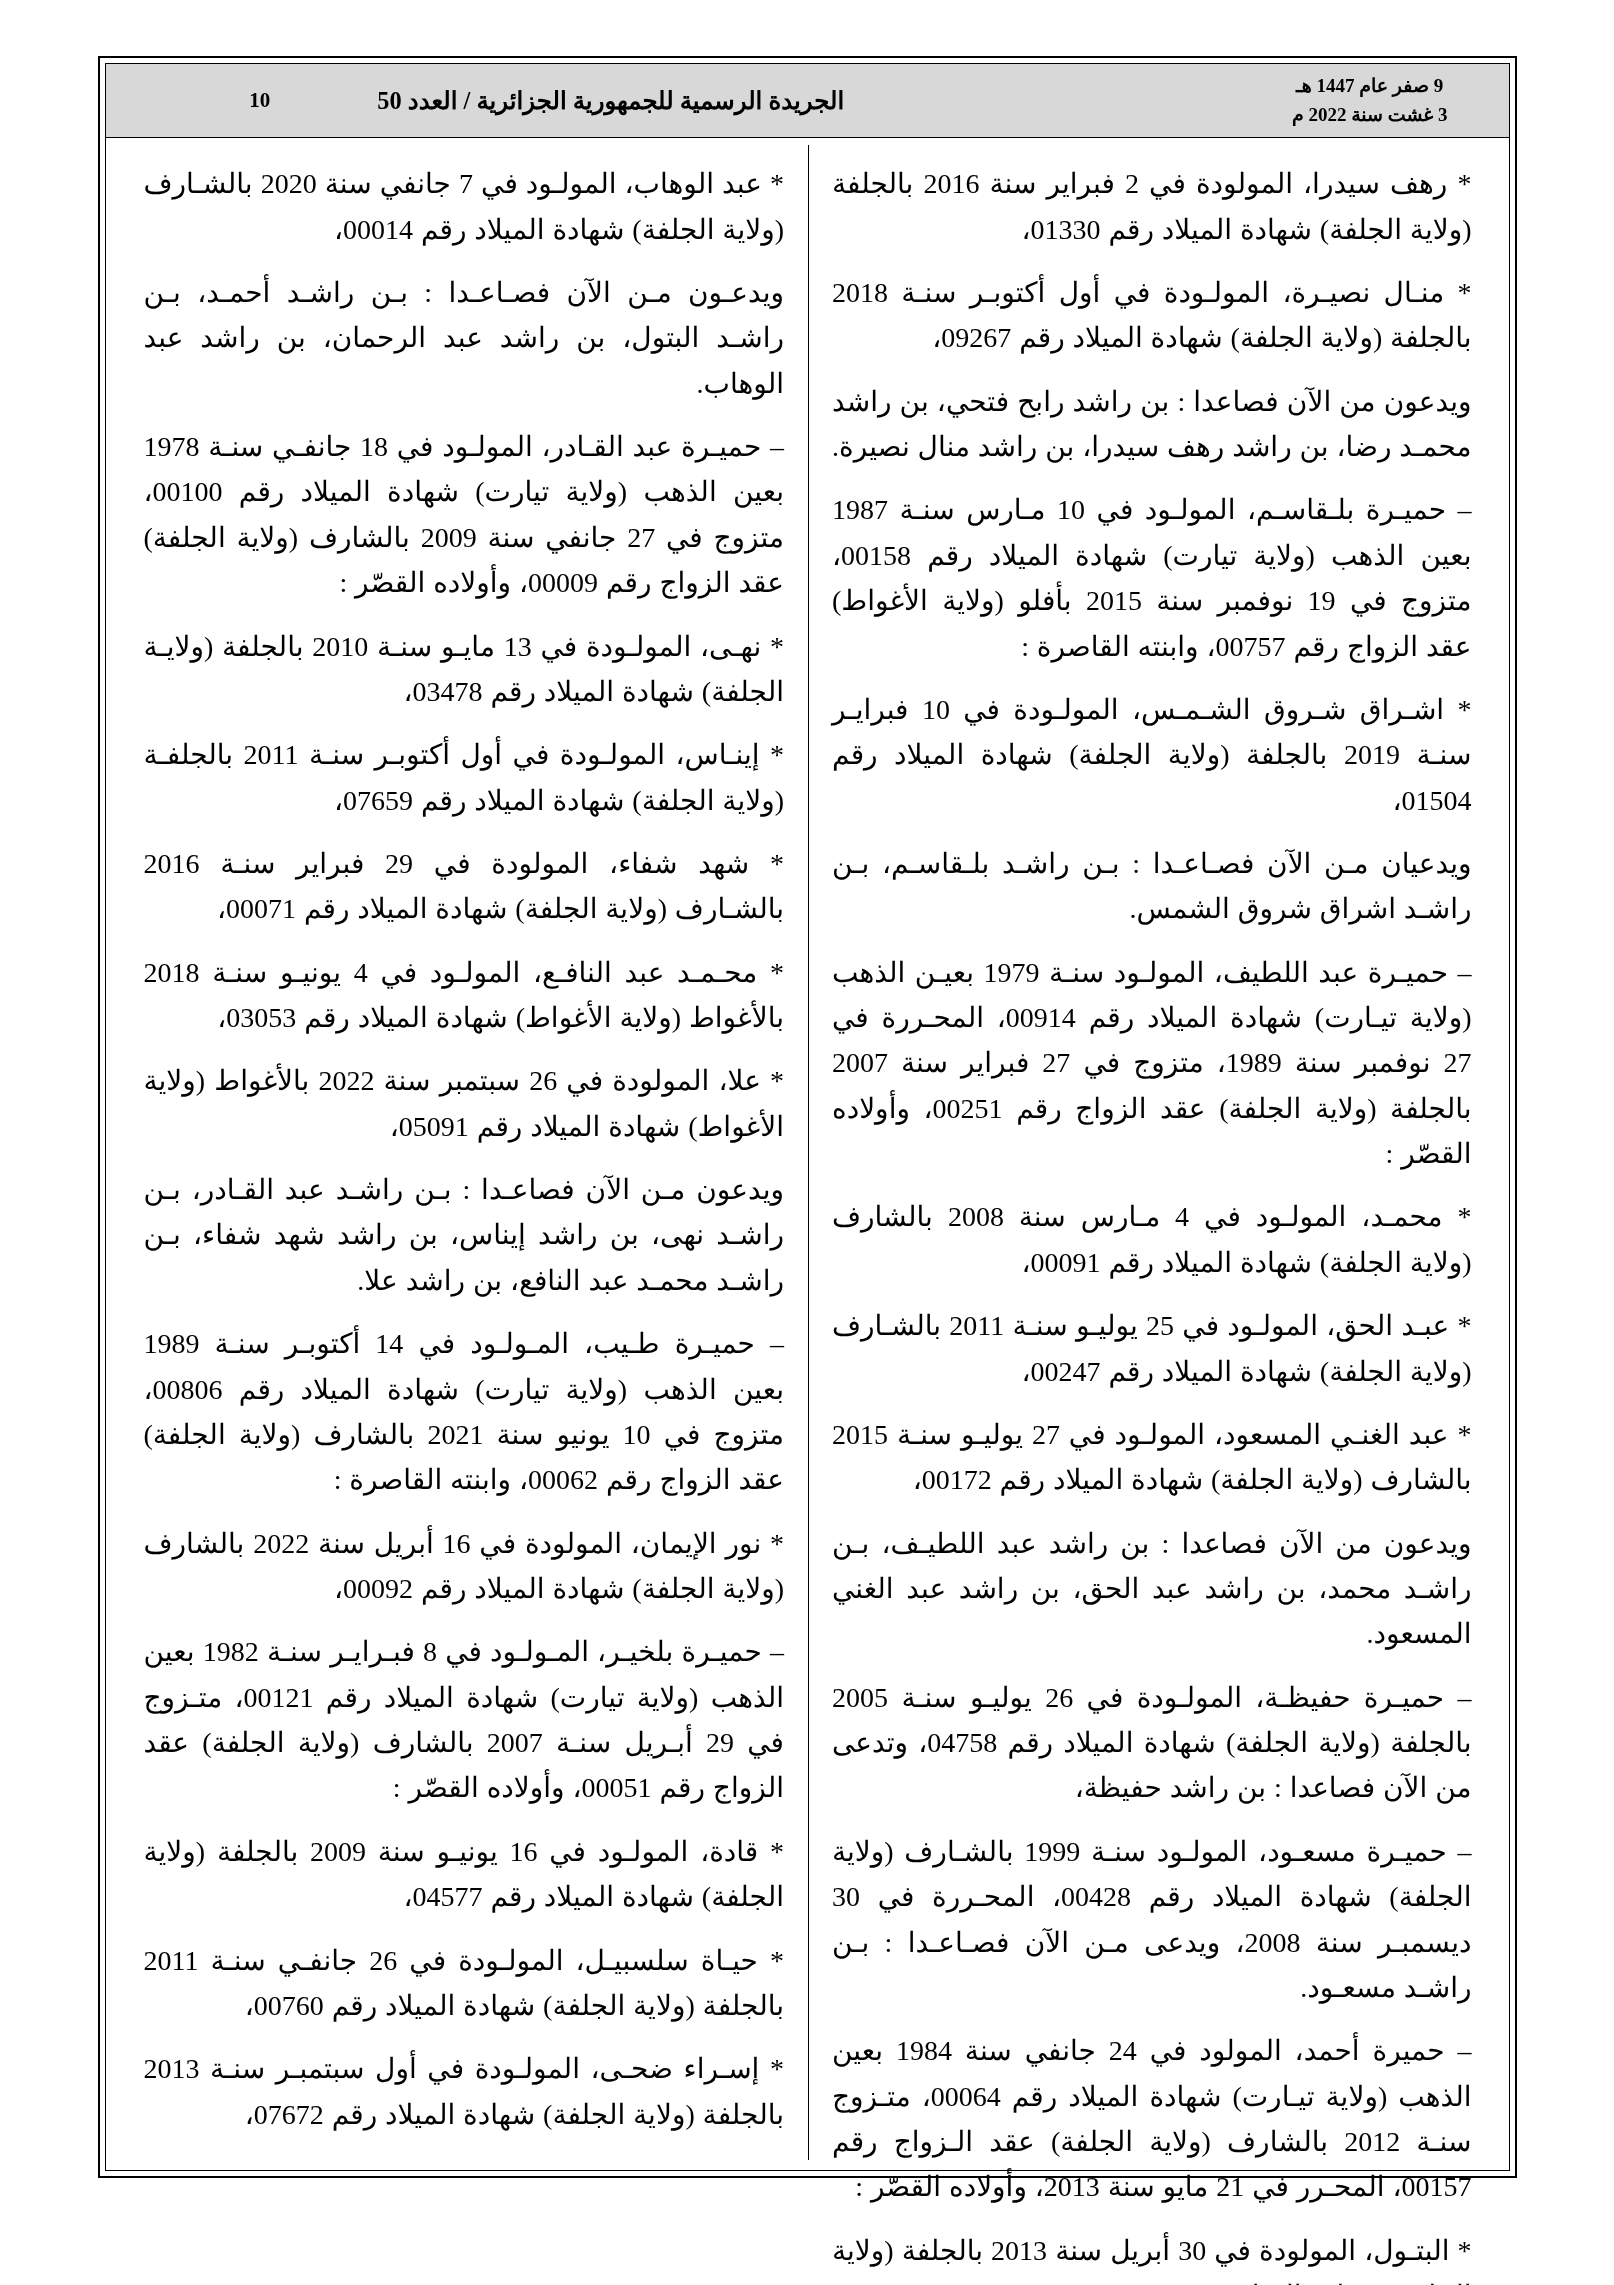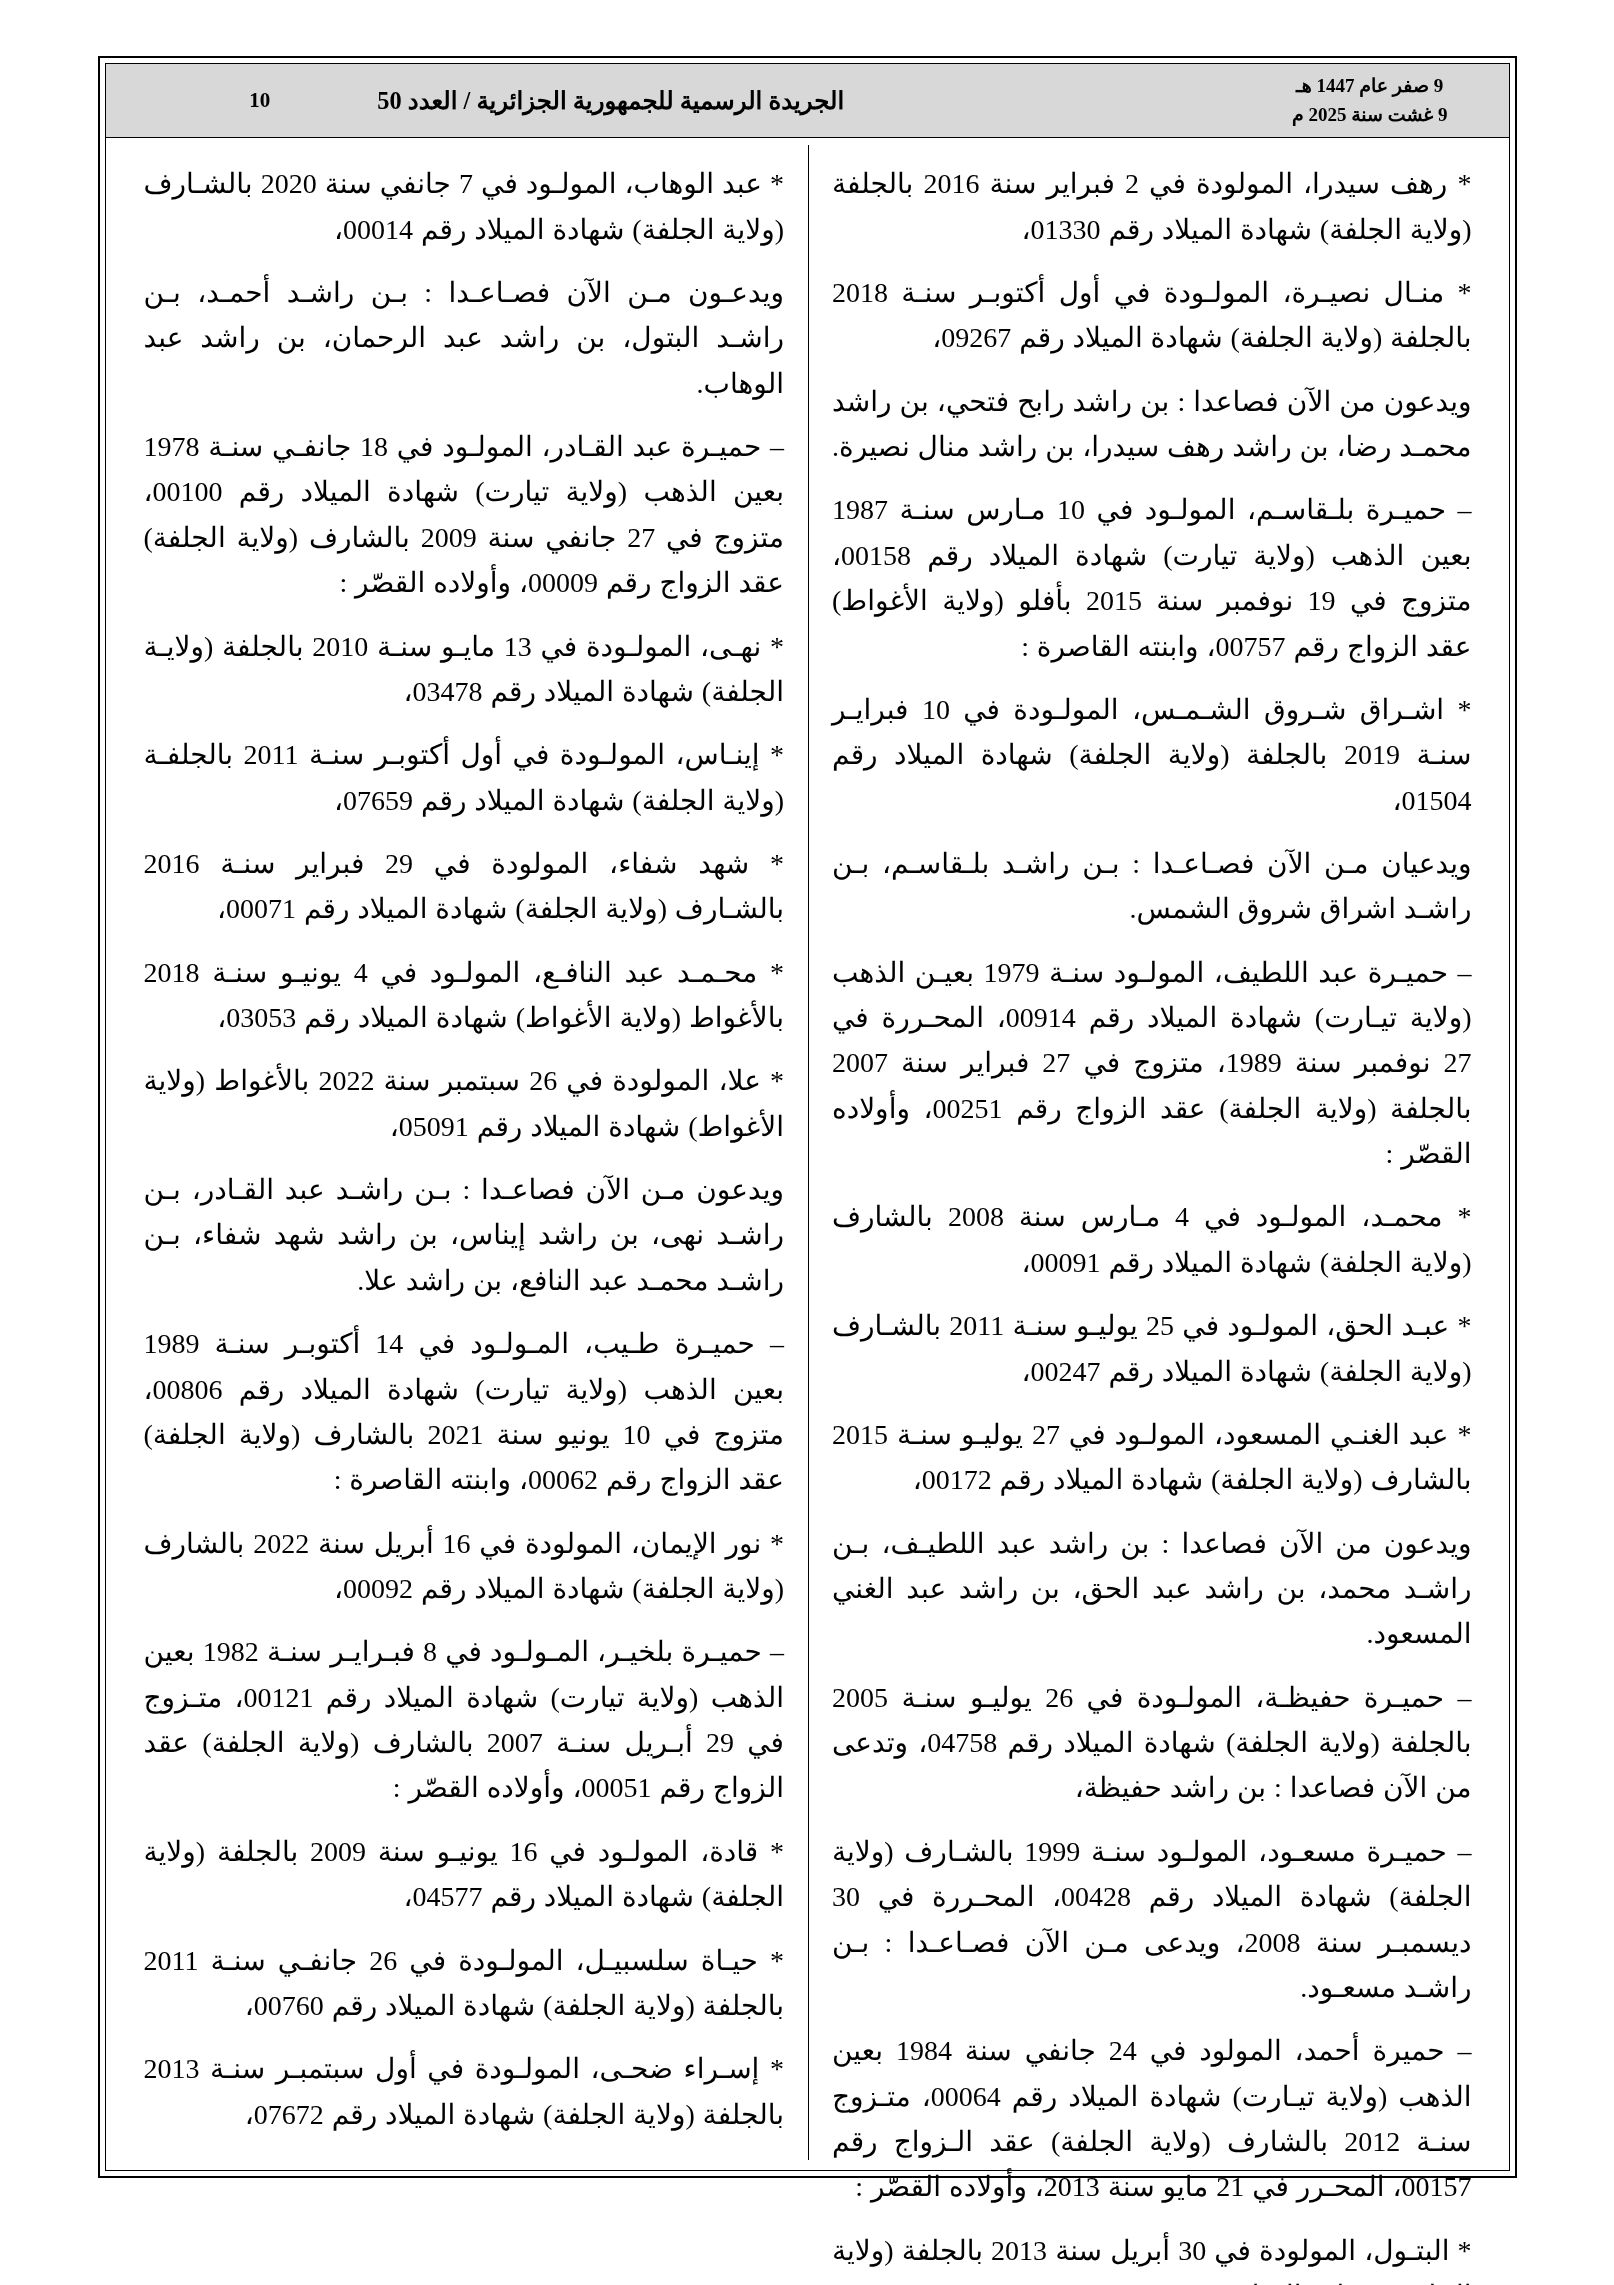--- a/index.html
+++ b/index.html
@@ -106,21 +106,21 @@
 </head>
 <body>
 
 <div class="page">
   <div class="frame-outer">
     <div class="frame-inner"></div>
 
     <div class="header">
       <div class="header-date">
         <div>9 صفر عام 1447 هـ</div>
-        <div>9 غشت سنة 2025 م</div>
+        <div>3 غشت سنة 2022 م</div>
       </div>
       <div class="header-title">الجريدة الرسمية للجمهورية الجزائرية / العدد 50</div>
       <div class="header-page">10</div>
     </div>
 
     <div class="body-area">
       <div class="col right-col">
         <p class="para">* رهف سيدرا، المولودة في 2 فبراير سنة 2016 بالجلفة (ولاية الجلفة) شهادة الميلاد رقم 01330،</p>
         <p class="para">* منـال نصيـرة، المولـودة في أول أكتوبـر سنـة 2018 بالجلفة (ولاية الجلفة) شهادة الميلاد رقم 09267،</p>
         <p class="para">ويدعون من الآن فصاعدا : بن راشد رابح فتحي، بن راشد محمـد رضا، بن راشد رهف سيدرا، بن راشد منال نصيرة.</p>

